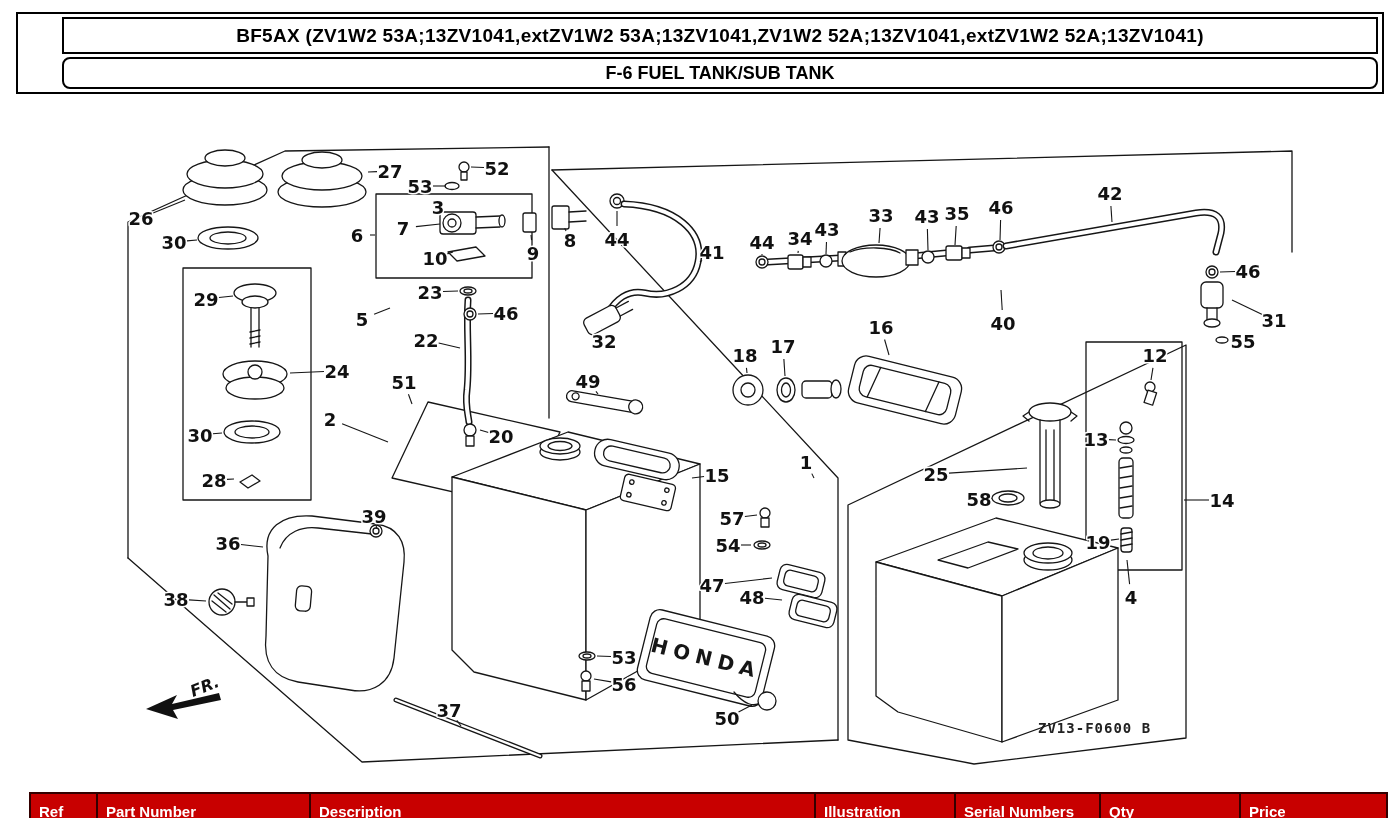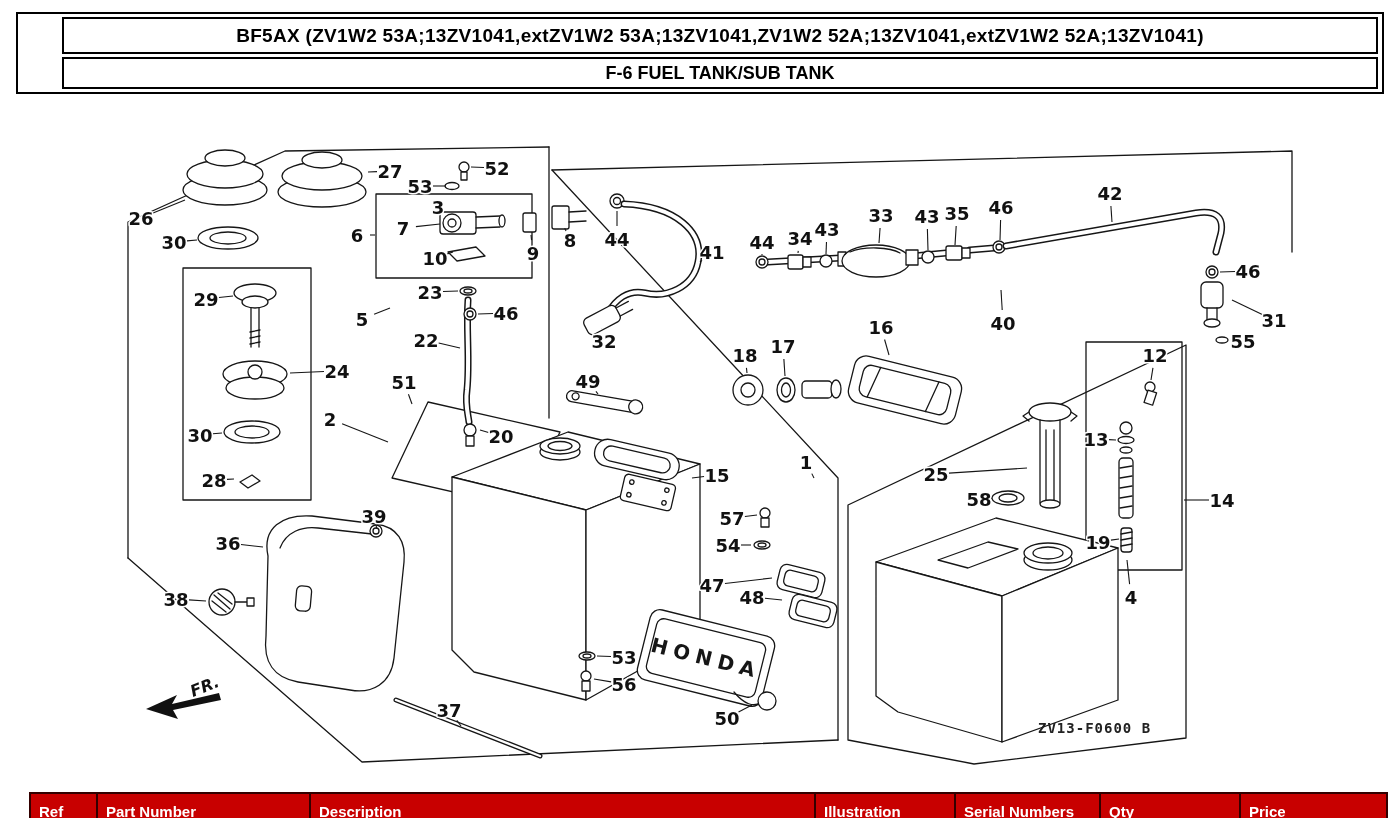--- a/index.html
+++ b/index.html
@@ -7,21 +7,21 @@
     position:relative; width:1399px; height:818px; overflow:hidden;
     background:#ffffff; font-family:"Liberation Sans", sans-serif; color:#000;
   }
   
   .header-wrap {
     position:absolute; left:16px; top:12px; width:1368px;
     box-sizing:border-box; border:2px solid #000; padding:3px 4px; background:#fff;
   }
   .title-bar { border:2px solid #000; text-align:center; font-weight:700;margin-left:40px; }
   .title-main { font-size:19px; line-height:33px; letter-spacing:0.3px; }
-  .title-sub  { font-size:18px; line-height:28px; margin-top:3px; }
+  .title-sub  { font-size:18px; line-height:28px; margin-top:3px;border-radius:8px; }
 
   
   #diagram-svg { position:absolute; left:0; top:0; }
   .ln { stroke:#161616; stroke-width:1.3; stroke-linecap:round; stroke-linejoin:round; }
   .nf { fill:none; }
   .wf { fill:#ffffff; }
   .hoseO { stroke:#161616; stroke-width:7; fill:none; stroke-linecap:round; }
   .hoseI { stroke:#ffffff; stroke-width:4; fill:none; stroke-linecap:round; }
   .rodO { stroke:#161616; stroke-width:5; fill:none; stroke-linecap:round; }
   .rodI { stroke:#ffffff; stroke-width:2.4; fill:none; stroke-linecap:round; }

